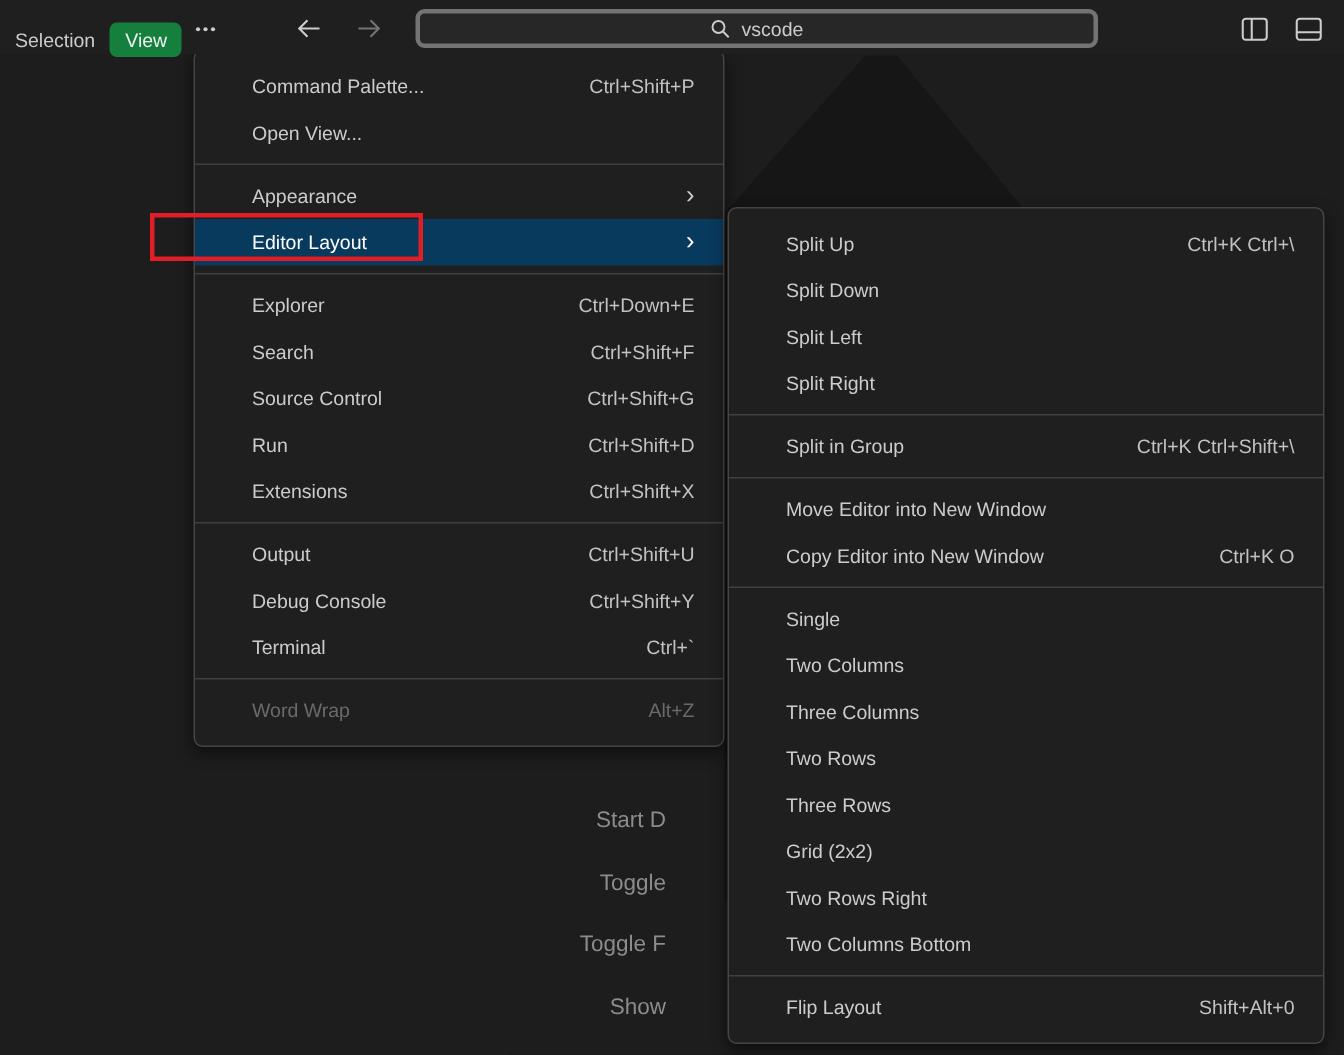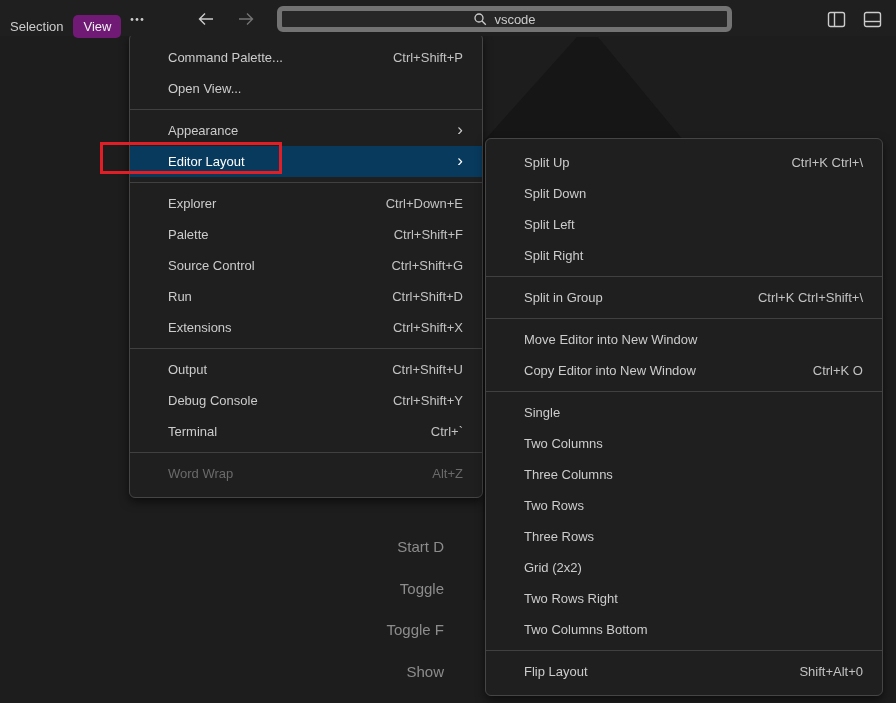--- a/index.html
+++ b/index.html
@@ -37,31 +37,31 @@
     padding: 0 12px 0 0;
   }
   .tb-item {
     padding: 4px 10px;
     border-radius: 5px;
     color: #cccccc;
     white-space: nowrap;
     margin-top: 16px;
   }
   .tb-item:first-child { margin-left: 0; }
-  .tb-item.active { background: #701a75; color: #f0f0f0; }
+  .tb-item.active { background: #15803d; color: #f0f0f0; }
   .tb-more { padding: 4px 8px; margin-top: 2px; display: flex; align-items: center; }
   .nav-arrow { display: flex; align-items: center; padding: 4px; margin-top: 2px; }
   .nav-back { margin-left: 40px; }
   .nav-fwd { margin-left: 14px; }
 
   .command-center {
     position: absolute; left: 277px; top: 6px;
     width: 455px; height: 26px;
     background: #272727;
-    border: 5px solid #737373;
+    border: 3px solid #737373;
     border-radius: 6px;
     display: flex; align-items: center; justify-content: center;
     gap: 7px;
     color: #cccccc;
   }
 
   .tb-right { margin-left: auto; display: flex; align-items: center; gap: 13px; margin-top: 2px; }
   .tb-icon-btn { display: flex; align-items: center; padding: 2px; }
 
   
@@ -198,21 +198,21 @@
     <div class="menu-item selected">
       <span class="label">Editor Layout</span>
       <span class="chevron">›</span>
     </div>
     <div class="menu-separator"></div>
     <div class="menu-item">
       <span class="label">Explorer</span>
       <span class="shortcut">Ctrl+Down+E</span>
     </div>
     <div class="menu-item">
-      <span class="label">Palette</span>
+      <span class="label">Search</span>
       <span class="shortcut">Ctrl+Shift+F</span>
     </div>
     <div class="menu-item">
       <span class="label">Source Control</span>
       <span class="shortcut">Ctrl+Shift+G</span>
     </div>
     <div class="menu-item">
       <span class="label">Run</span>
       <span class="shortcut">Ctrl+Shift+D</span>
     </div>

